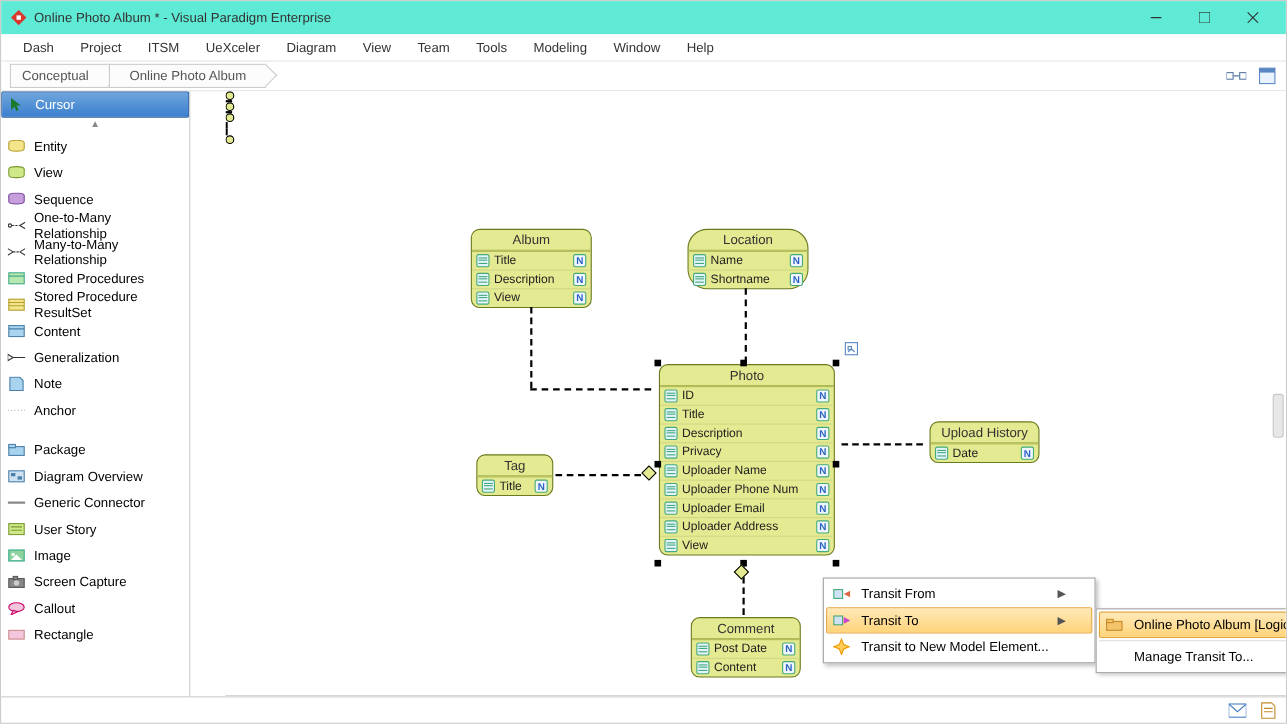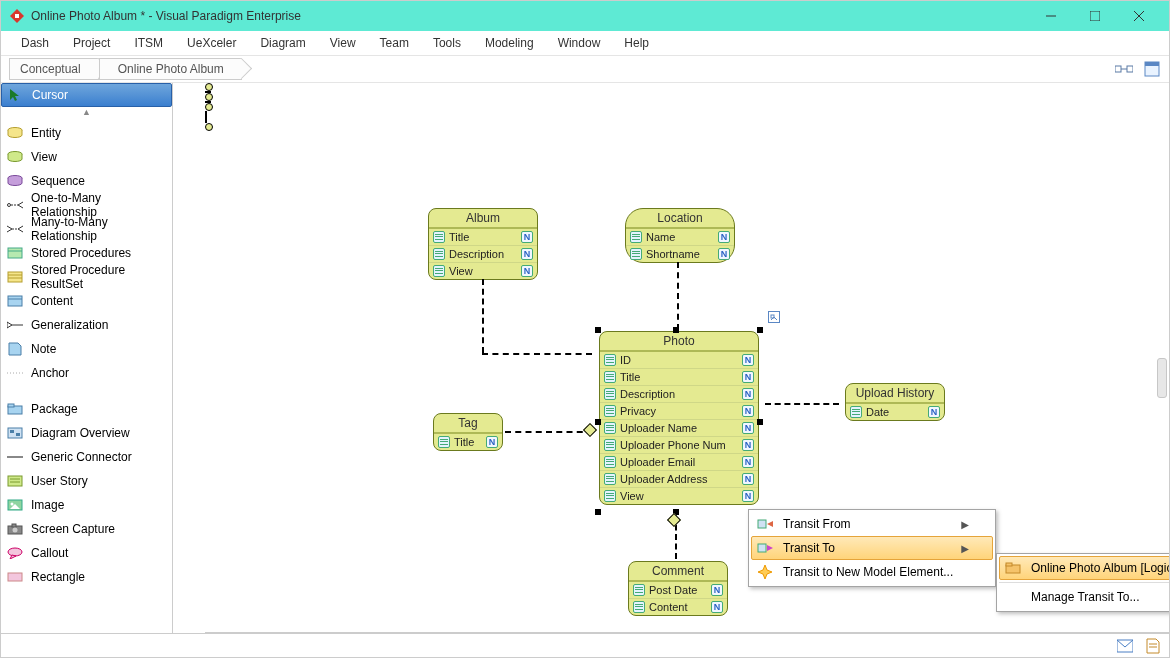--- a/index.html
+++ b/index.html
@@ -560,21 +560,21 @@
       <div class="diamond endcap" style="left:380px; top:342px;"></div>
 
       <div class="rel rel-h" style="left:560px; top:320px; width:74px;"></div>
       <div class="bar" style="left:562px; top:318px; width:2px; height:6px;"></div>
       <div class="bar" style="left:628px; top:318px; width:2px; height:6px;"></div>
 
       <div class="rel rel-v" style="left:470px; top:432px; height:44px;"></div>
       <div class="circle" style="left:466px; top:466px;"></div>
       <div class="diamond endcap" style="left:464px; top:432px;"></div>
 
-      <div class="ctxmenu" style="left:543px; top:426px; width:248px;">
+      <div class="ctxmenu" style="left:543px; top:442px; width:248px;">
         <div class="row">
           <span class="icn">
               <svg width="16" height="16">
                 <rect x="1" y="4" width="8" height="8" fill="#cfe2f3" stroke="#4a7"></rect>
                 <polygon points="10,8 16,5 16,11" fill="#d64"></polygon>
               </svg>
             </span>
           <span>Transit From</span>
             <span class="arw">▶</span>
         </div>

